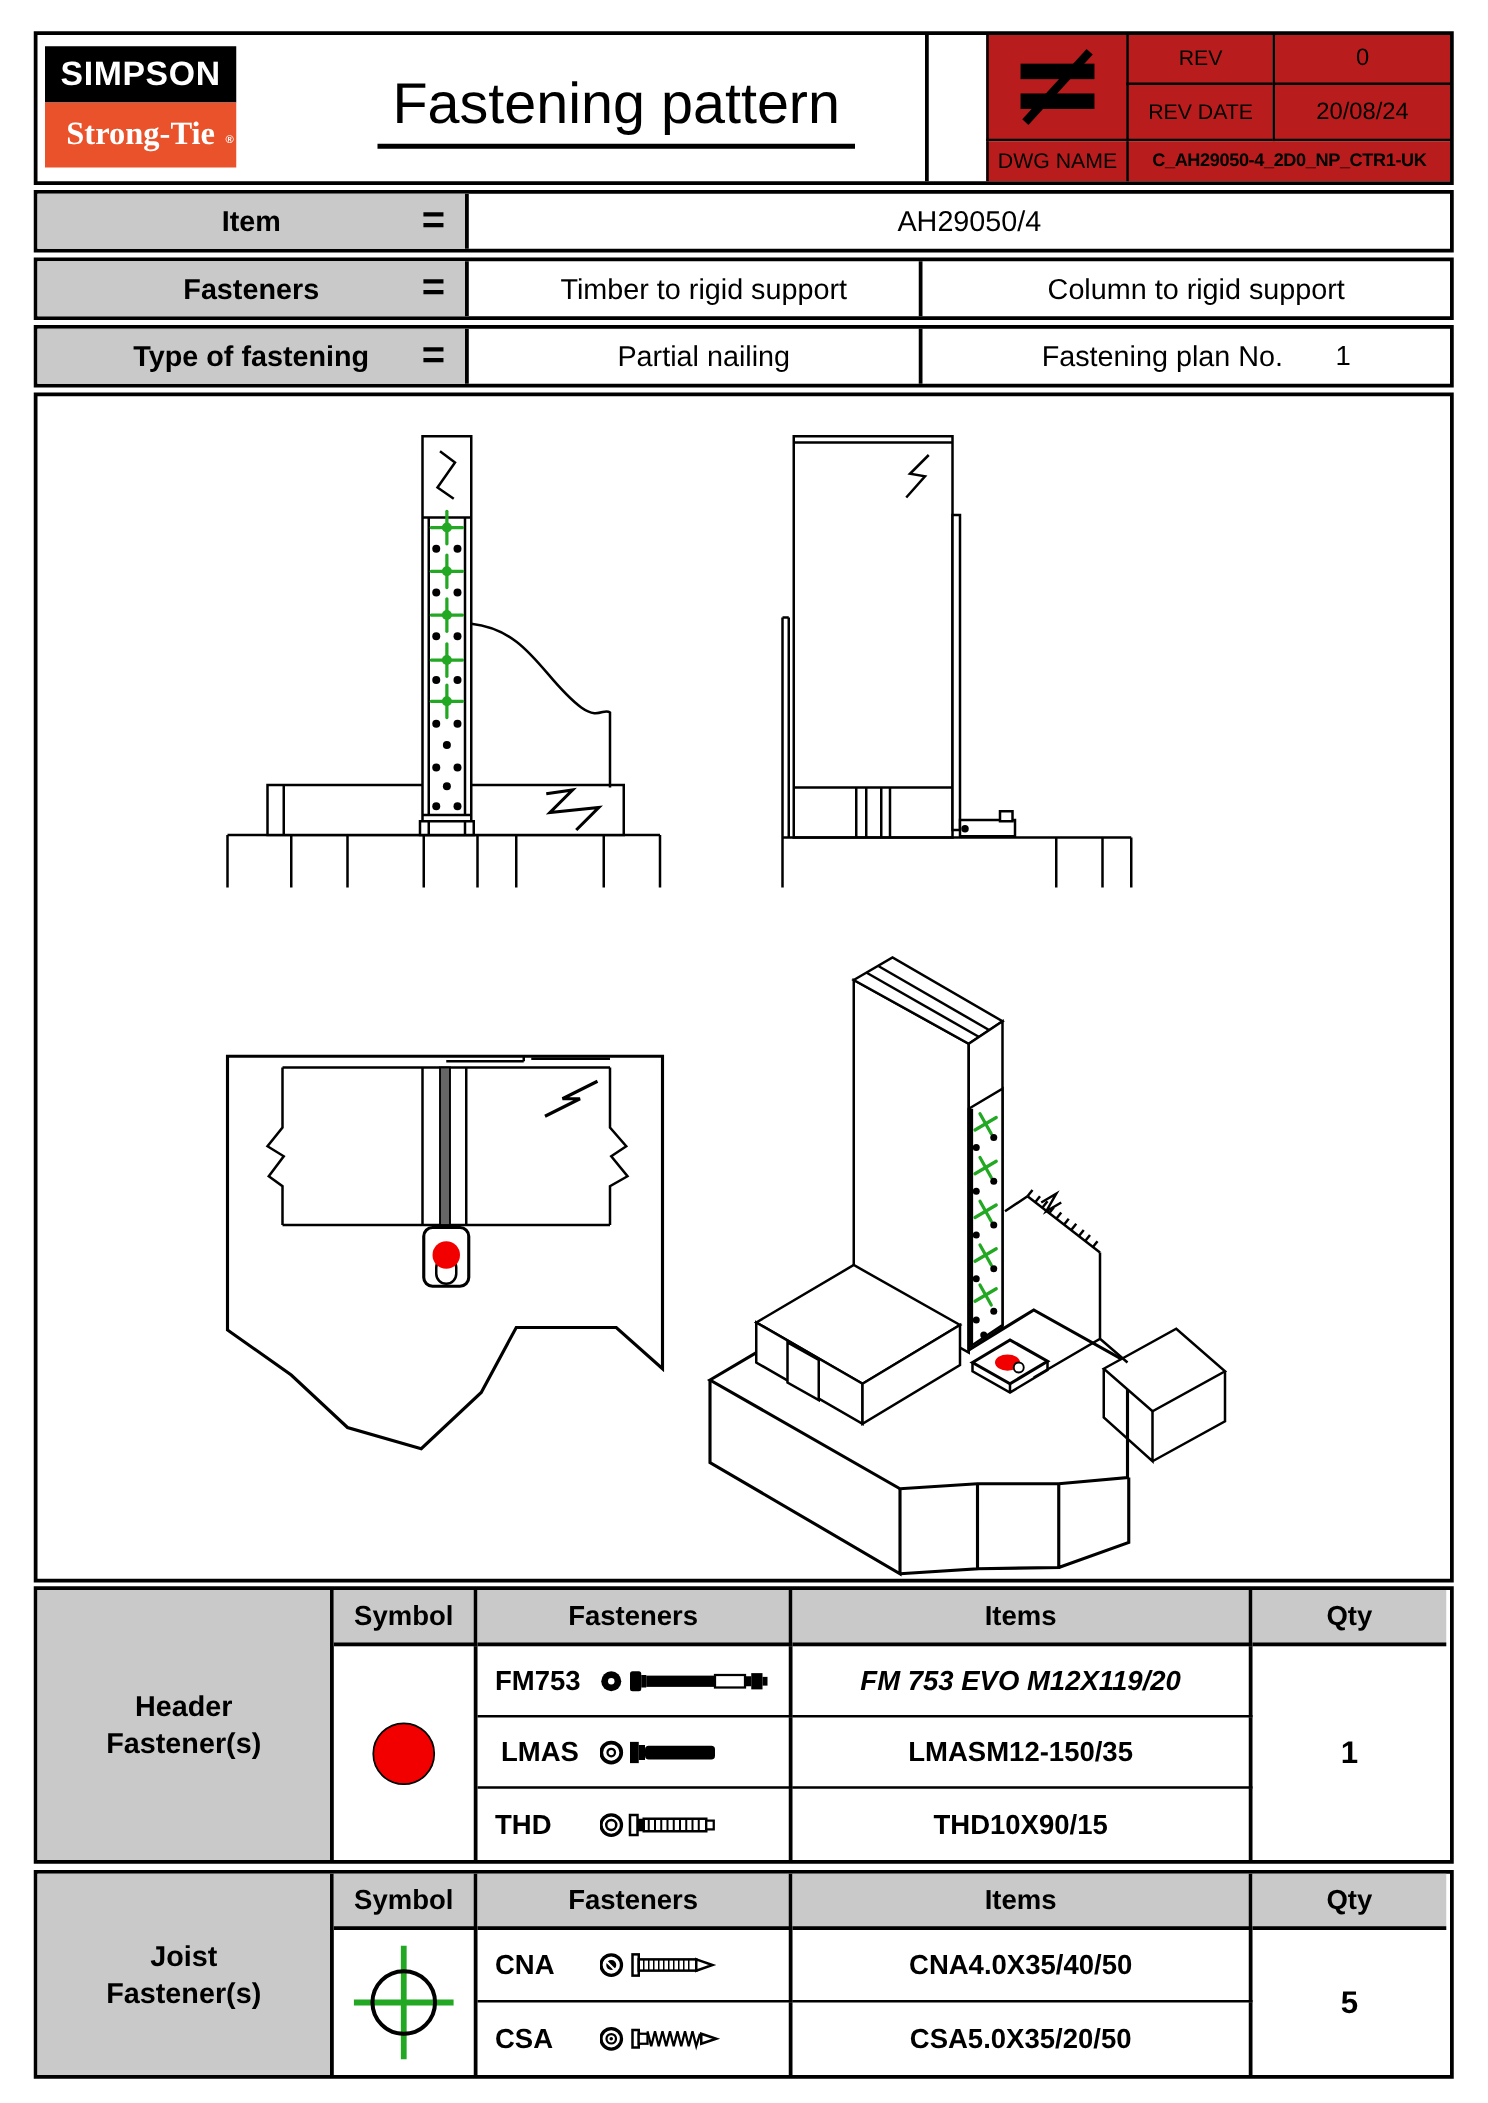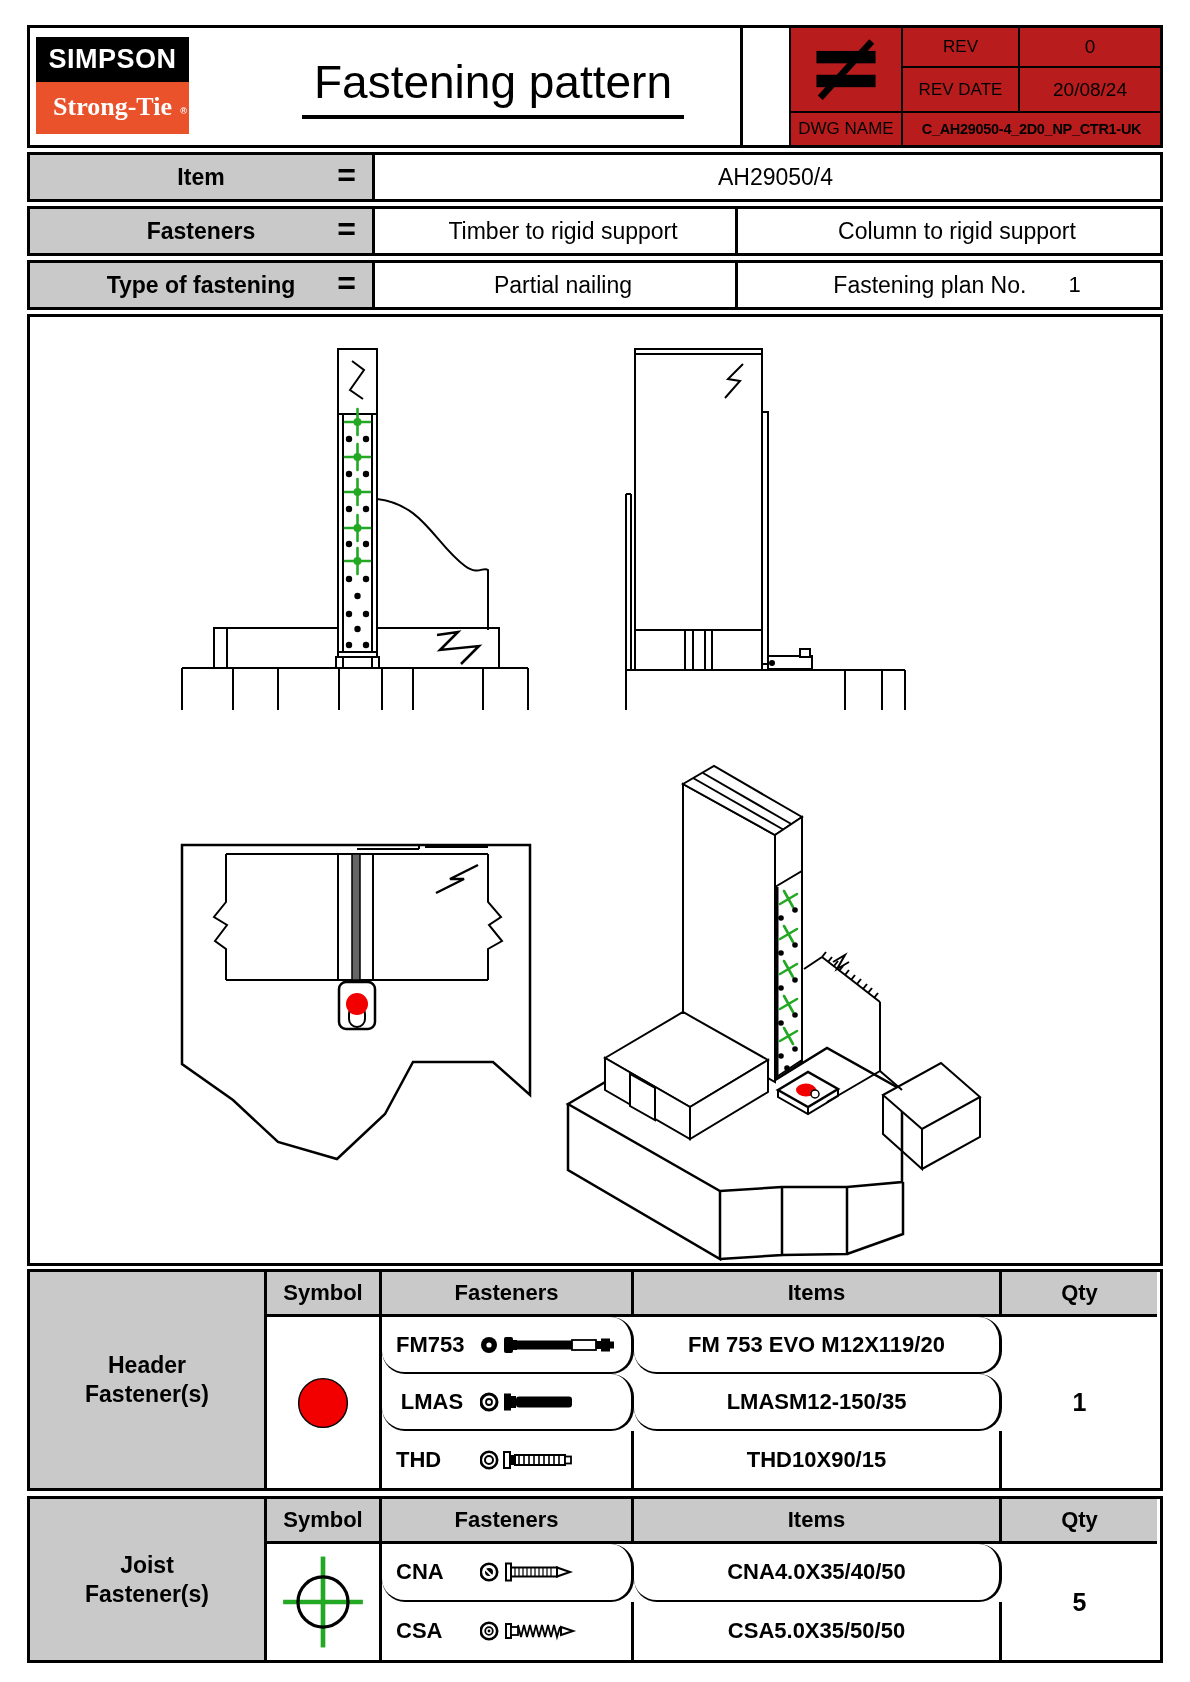--- a/index.html
+++ b/index.html
@@ -57,21 +57,21 @@
   
   .legend{border:3px solid #000;display:grid;background:#fff;
           grid-template-columns:237px 115px 252px 368px 155px;}
   .legend.hdr{margin-top:3px;grid-template-rows:45px 57px 57px 57px;}
   .legend.jst{margin-top:5px;grid-template-rows:45px 58px 58px;}
   .lg-label{background:var(--gray);border-right:3px solid #000;display:flex;align-items:center;
             justify-content:center;font-weight:bold;font-size:23px;text-align:center;white-space:pre-line;line-height:1.25;}
   .lg-h{background:var(--gray);font-weight:bold;font-size:22px;display:flex;align-items:center;
         justify-content:center;border-bottom:3px solid #000;}
   .br{border-right:3px solid #000;}
-  .bb{border-bottom:2.5px solid #000;border-radius:23px;}
+  .bb{border-bottom:2.5px solid #000;}
   .lg-sym{display:flex;align-items:center;justify-content:center;}
   .lg-f{display:flex;align-items:center;padding-left:14px;gap:12px;}
   .lg-code{font-weight:bold;font-size:22px;min-width:72px;}
   .lg-item{display:flex;align-items:center;justify-content:center;font-weight:bold;font-size:22px;}
   .lg-qty{display:flex;align-items:center;justify-content:center;font-weight:bold;font-size:25px;}
 </style>
 </head>
 <body>
 
 <div class="sheet">
@@ -351,21 +351,21 @@
             <circle cx="9" cy="16" r="2.6" fill="#fff"></circle>
           <rect x="24" y="8" width="9" height="16" rx="2" fill="#000"></rect>
           <rect x="33" y="11" width="4" height="10" fill="#000"></rect>
           <rect x="37" y="11.5" width="55" height="9" fill="#000"></rect>
           <rect x="92" y="11" width="24" height="10" fill="#fff" stroke="#000" stroke-width="1.8"></rect>
           <rect x="116" y="12" width="5" height="8" fill="#000"></rect>
           <rect x="121" y="9.5" width="9" height="13" fill="#000"></rect>
           <rect x="130" y="12.5" width="4" height="7" fill="#000"></rect>
         </svg>
       </div>
-      <div class="lg-item br bb" style="grid-column:4;grid-row:2;">FM 753 EVO M12X119/20</div>
+      <div class="lg-item br bb" style="grid-column:4;grid-row:2;font-style:italic;">FM 753 EVO M12X119/20</div>
 
       <div class="lg-f br bb" style="grid-column:3;grid-row:3;text-align:center;">
         <span class="lg-code">LMAS</span>
         <svg width="150" height="32" viewBox="0 0 150 32">
           <circle cx="9" cy="16" r="8" fill="#fff" stroke="#000" stroke-width="3"></circle>
           <circle cx="9" cy="16" r="3" fill="#fff" stroke="#000" stroke-width="1.8"></circle>
           <rect x="24" y="7.5" width="7" height="17" fill="#000"></rect>
           <rect x="31" y="10" width="5" height="12" fill="#000"></rect>
           <rect x="36" y="10.5" width="56" height="11" rx="3" fill="#000"></rect>
         </svg>
@@ -445,19 +445,19 @@
         <svg width="150" height="32" viewBox="0 0 150 32">
           <circle cx="9" cy="16" r="8.2" fill="#fff" stroke="#000" stroke-width="2.6"></circle>
           <circle cx="9" cy="16" r="3.8" fill="#fff" stroke="#000" stroke-width="1.8"></circle>
           <circle cx="9" cy="16" r="1.4" fill="#000"></circle>
           <rect x="26" y="9" width="5" height="14" fill="#fff" stroke="#000" stroke-width="2"></rect>
           <rect x="31" y="12" width="7" height="8" fill="#fff" stroke="#000" stroke-width="1.8"></rect>
           <path d="M38,10 l3,12 l3,-12 l3,12 l3,-12 l3,12 l3,-12 l3,12 l3,-12 l3,12 l3,-12 l3,12 l3,-12 l3,12 l3,-10" fill="none" stroke="#000" stroke-width="1.8"></path>
           <path d="M81,12 L93,16 L81,20 Z" fill="#fff" stroke="#000" stroke-width="2"></path>
         </svg>
       </div>
-      <div class="lg-item br" style="grid-column:4;grid-row:3;">CSA5.0X35/50/50</div>
+      <div class="lg-item br" style="grid-column:4;grid-row:3;">CSA5.0X35/20/50</div>
 
       <div class="lg-qty" style="grid-column:5;grid-row:2/4;">5</div>
     </div>
 
   </div>
 </div>
 
 </body></html>

